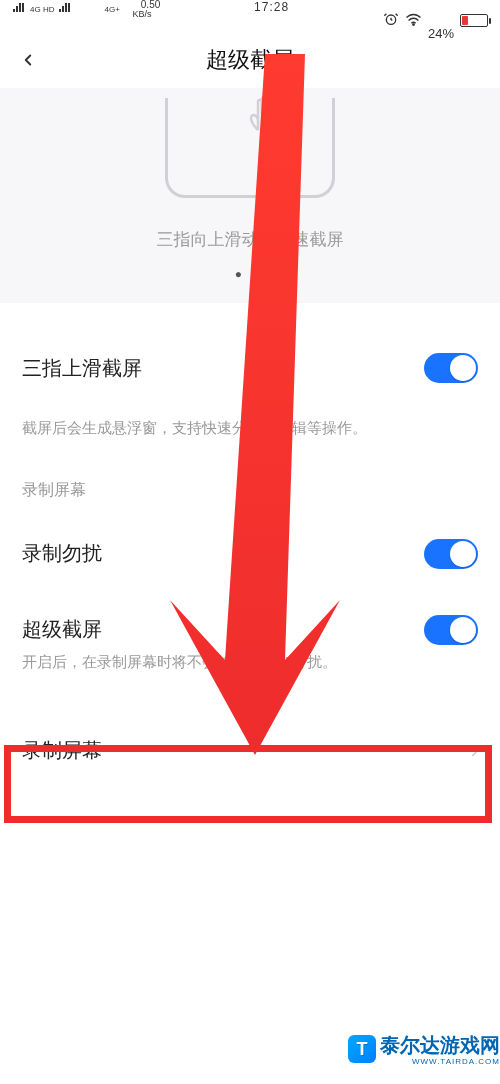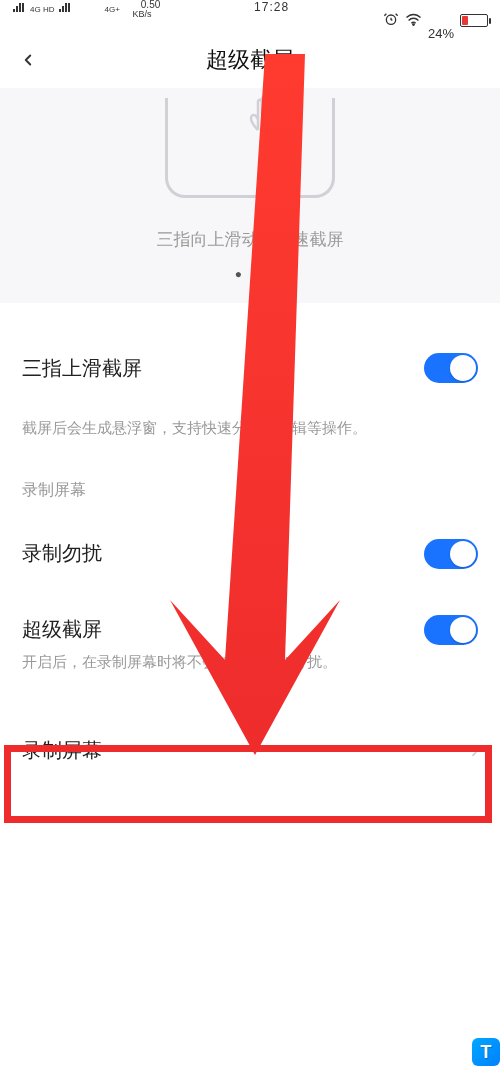--- a/index.html
+++ b/index.html
@@ -163,13 +163,17 @@
       <stop offset="100%" stop-color="#ee2c2c"></stop>
     </linearGradient>
   </defs>
   <polygon points="265,54 305,54 285,660 340,600 255,755 170,600 225,660" fill="url(#redg)"></polygon>
 </svg>
 
 <div class="highlight-box" style="left:4px; top:745px; width:488px; height:78px;"></div>
 
 <div class="watermark">
   <div class="wm-badge">T</div>
+  <div>
+    <div class="wm-text">泰尔达游戏网</div>
+    <div class="wm-sub">WWW.TAIRDA.COM</div>
+  </div>
 </div>
 
 </body></html>

